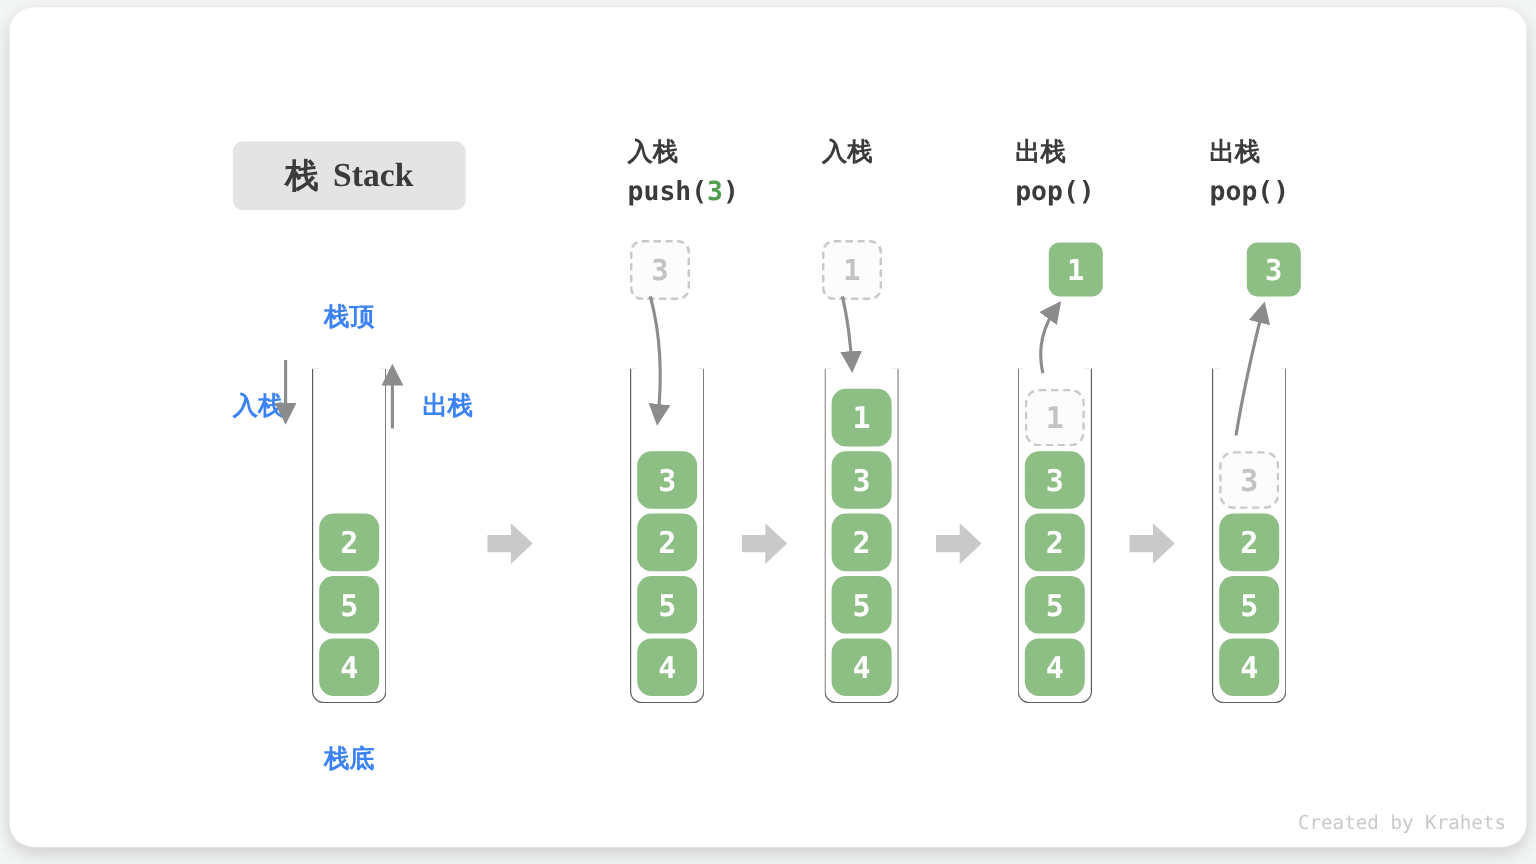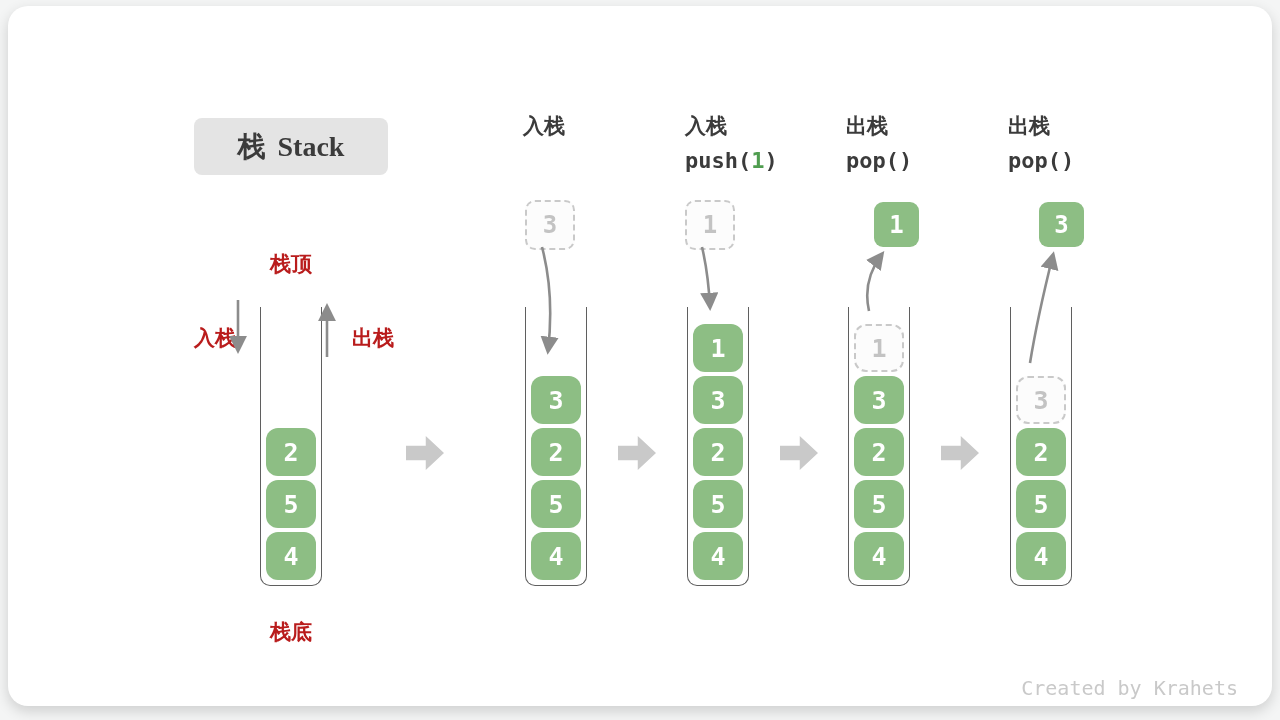--- a/index.html
+++ b/index.html
@@ -38,57 +38,57 @@
 
   
   .float-box { position:absolute; display:flex; align-items:center; justify-content:center;
     font-family:"DejaVu Sans Mono", monospace; font-weight:700; font-size:24px; }
   .float-box.ghost { width:50px; height:50px; top:194px; border-radius:10px;
     border:2px dashed #c9c9c9; background:#fcfcfc; color:#c3c3c3; }
   .float-box.solid { width:45px; height:45px; top:196px; border-radius:9px;
     background:#8dbe84; color:#ffffff; }
 
   
-  .lbl { position:absolute; color:#b91c1c; font-size:21px; font-weight:700; }
+  .lbl { position:absolute; color:#3b82f6; font-size:21px; font-weight:700; }
   .lbl-top    { left:252px; top:244px; width:62px; text-align:center; }
   .lbl-bottom { left:252px; top:612px; width:62px; text-align:center;font-family:Liberation Mono, monospace; }
   .lbl-push   { left:182px; top:318px; width:46px; text-align:right; }
   .lbl-pop    { left:344px; top:318px; width:46px; text-align:left; }
 
   
   .big-arrow { position:absolute; top:430px; width:38px; height:34px; background:#c9c9c9;
     clip-path:polygon(0% 29%, 52% 29%, 52% 0%, 100% 50%, 52% 100%, 52% 71%, 0% 71%); }
 
   svg.overlay { position:absolute; left:0; top:0; width:1264px; height:700px;
     pointer-events:none; }
 
-  .credit { position:absolute; right:34px; top:670px; color:#c9c9c9;
-    font-family:"DejaVu Sans Mono", monospace; font-size:20px; }
+  .credit { position:absolute; right:17px; top:670px; color:#c9c9c9;
+    font-family:"DejaVu Sans Mono", monospace; font-size:16px; }
 </style>
 </head>
 <body>
 
 <div class="card">
 
   <div class="title-chip">
     <span class="title-zh">栈</span>
     <span class="title-en">Stack</span>
   </div>
 
   <div class="lbl lbl-top">栈顶</div>
   <div class="lbl lbl-bottom">栈底</div>
   <div class="lbl lbl-push">入栈</div>
   <div class="lbl lbl-pop">出栈</div>
 
   <div class="op-header" style="left:515px">
     <div class="op-zh">入栈</div>
+    <div class="op-code"><span>push(</span><span class="arg">3</span><span>)</span></div>
   </div>
   <div class="op-header" style="left:677px">
     <div class="op-zh">入栈</div>
-    <div class="op-code"><span>push(</span><span class="arg">1</span><span>)</span></div>
   </div>
   <div class="op-header" style="left:838px">
     <div class="op-zh">出栈</div>
     <div class="op-code"><span>pop(</span><span class="arg"></span><span>)</span></div>
   </div>
   <div class="op-header" style="left:1000px">
     <div class="op-zh">出栈</div>
     <div class="op-code"><span>pop(</span><span class="arg"></span><span>)</span></div>
   </div>
 

